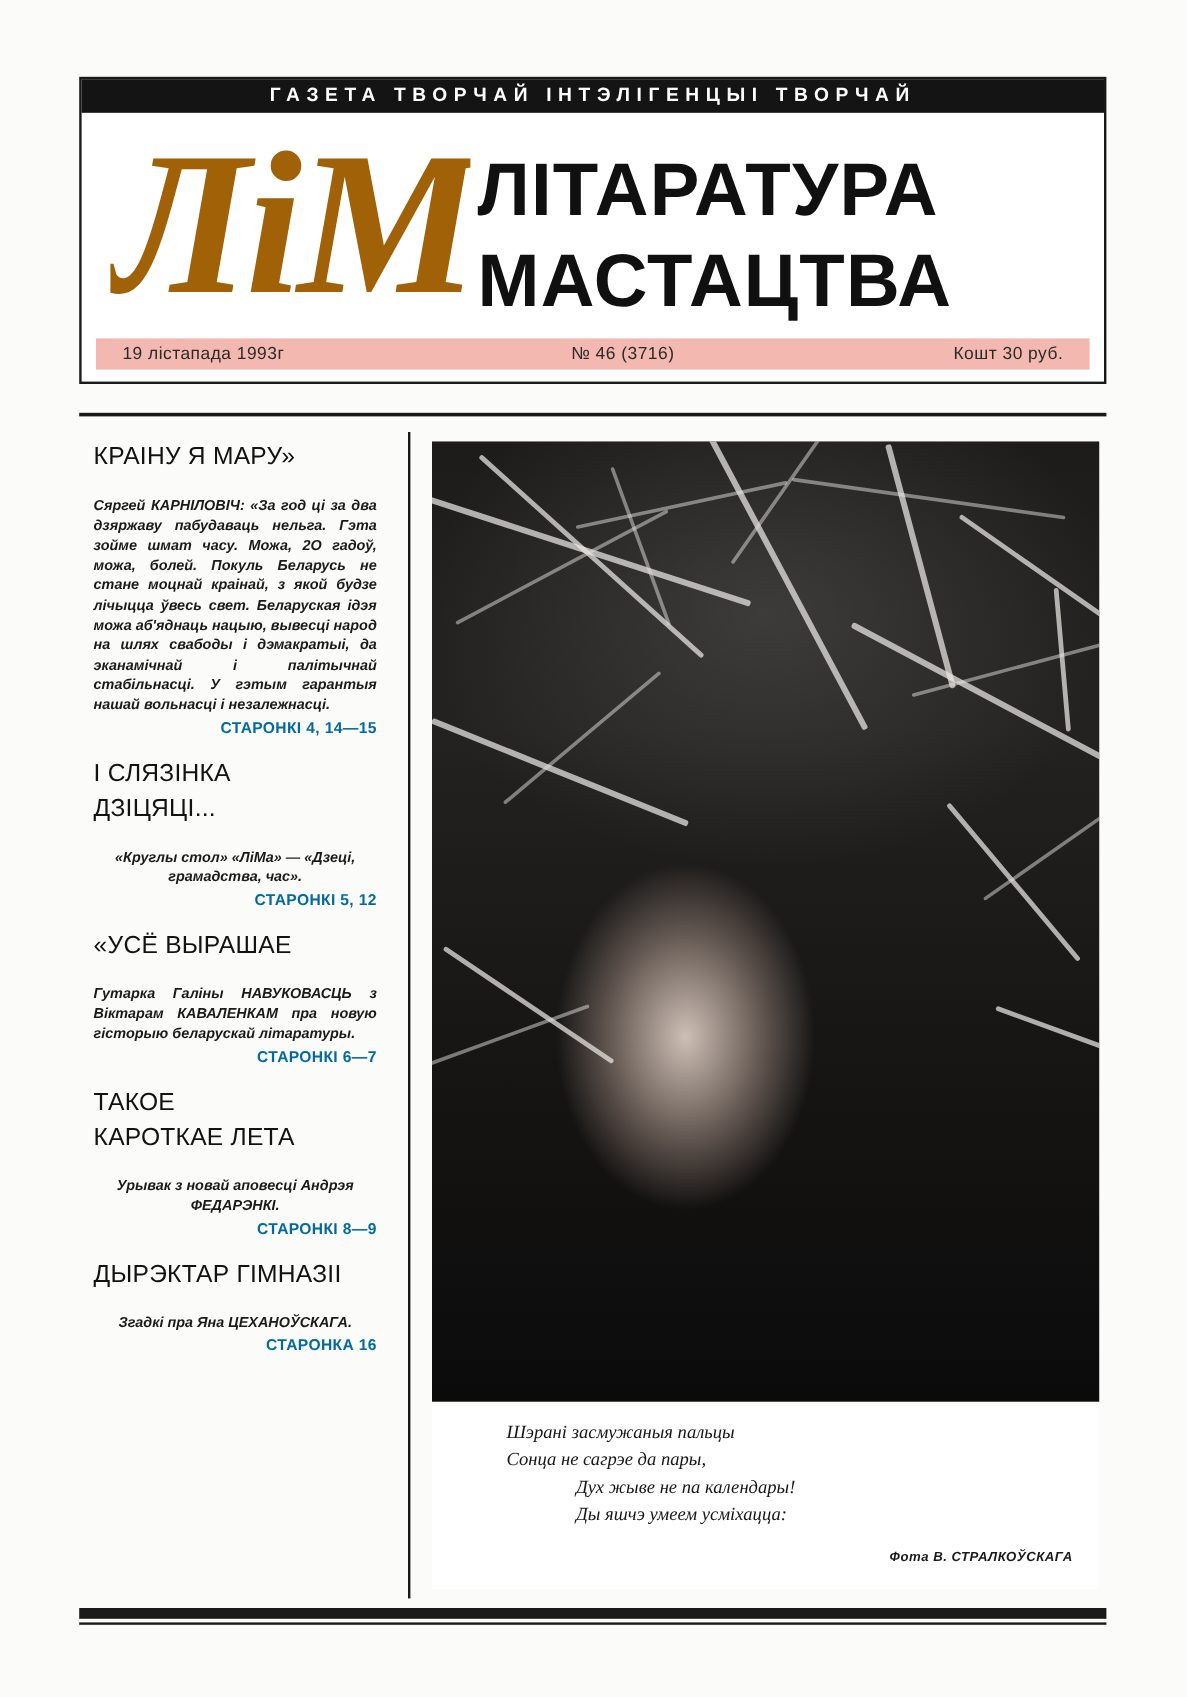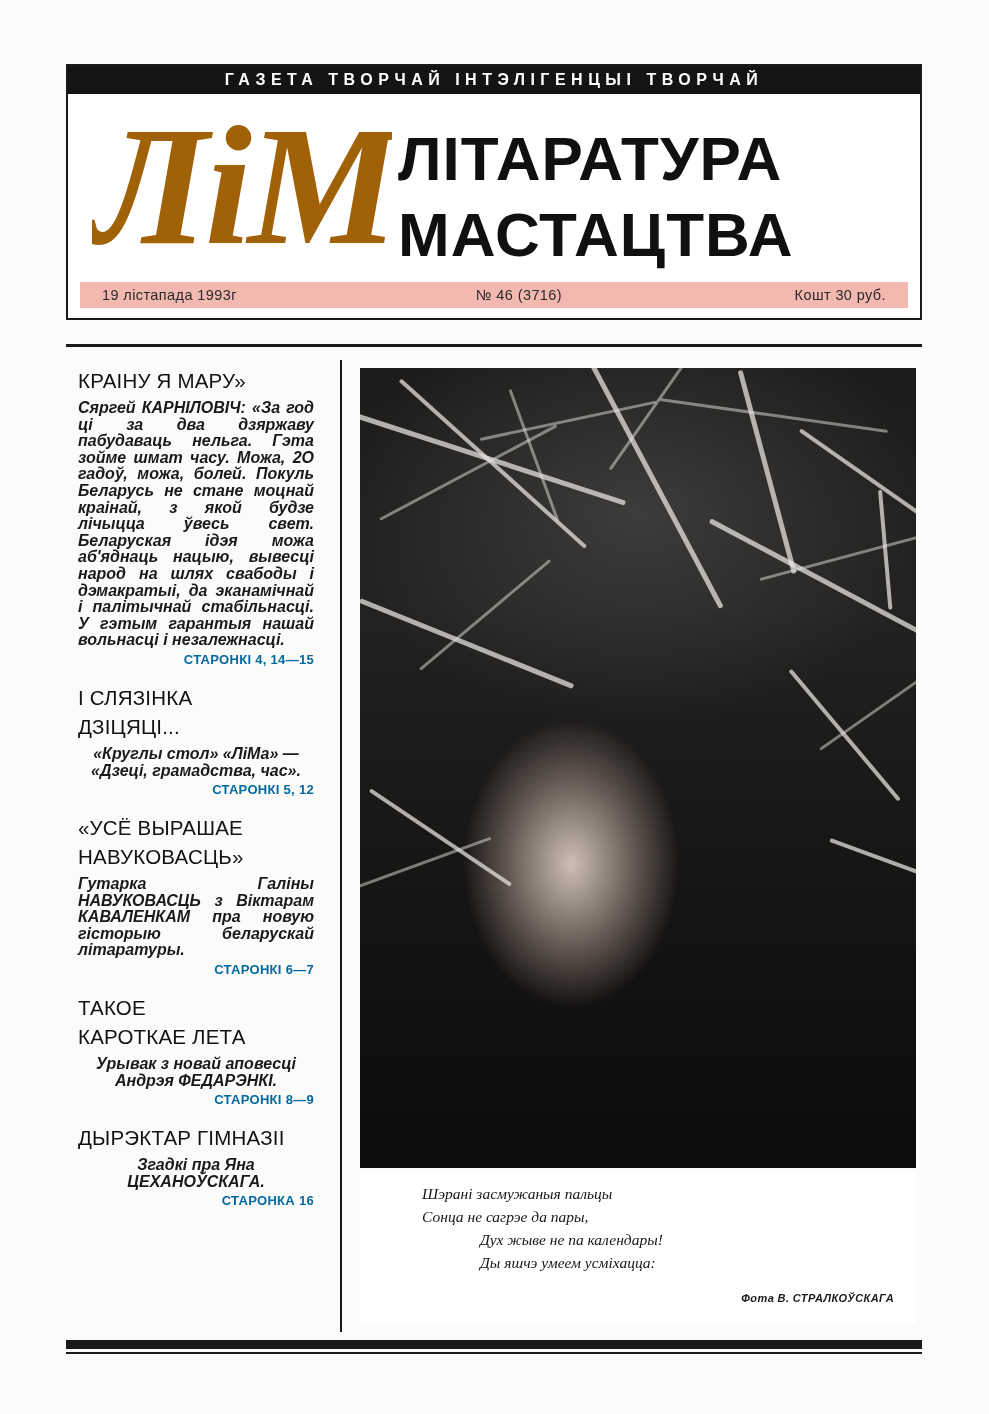--- a/index.html
+++ b/index.html
@@ -151,27 +151,27 @@
   .teaser { margin-bottom: 16px; }
   .teaser-head {
     font-size: 20.5px;
     line-height: 29px;
     color: #121212;
     font-weight: 400;
     letter-spacing: 0.2px;
   }
   .teaser-head.quoted { font-weight: 400; }
   .teaser-body {
-    font-size: 16px;
+    font-size: 12px;
     line-height: 16.6px;
     font-style: italic;
     font-weight: bold;
     color: #1a1a1a;
     text-align: justify;
-    margin-top: 5px;
+    margin-top: 18px;
   }
   .teaser-body.plain {
     font-weight: bold;
     font-style: italic;
     text-align: center;
   }
   .teaser-pages {
     font-size: 13px;
     font-weight: bold;
     color: #0369a1;
@@ -289,21 +289,20 @@
 
       <div class="teaser">
         <div class="teaser-head">І СЛЯЗІНКА</div>
         <div class="teaser-head">ДЗІЦЯЦІ...</div>
         <div class="teaser-body plain">«Круглы стол» «ЛіМа» — «Дзеці, грамадства, час».</div>
         <div class="teaser-pages">СТАРОНКІ 5, 12</div>
       </div>
 
       <div class="teaser">
         <div class="teaser-head quoted">«УСЁ ВЫРАШАЕ</div>
-        <div class="teaser-head quoted">НАВУКОВАСЦЬ»</div>
         <div class="teaser-body">Гутарка Галіны НАВУКОВАСЦЬ з Віктарам КАВАЛЕНКАМ пра новую гісторыю беларускай літаратуры.</div>
         <div class="teaser-pages">СТАРОНКІ 6—7</div>
       </div>
 
       <div class="teaser">
         <div class="teaser-head">ТАКОЕ</div>
         <div class="teaser-head">КАРОТКАЕ ЛЕТА</div>
         <div class="teaser-body plain">Урывак з новай аповесці Андрэя ФЕДАРЭНКІ.</div>
         <div class="teaser-pages">СТАРОНКІ 8—9</div>
       </div>

